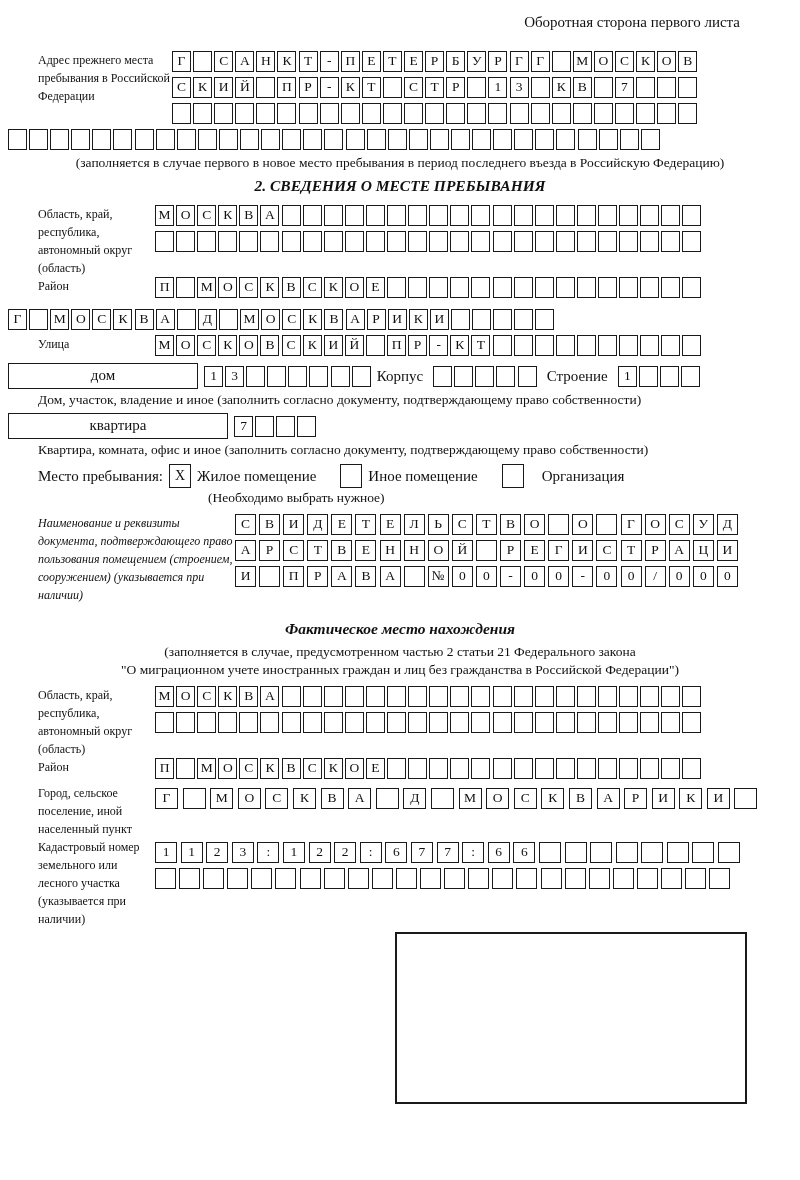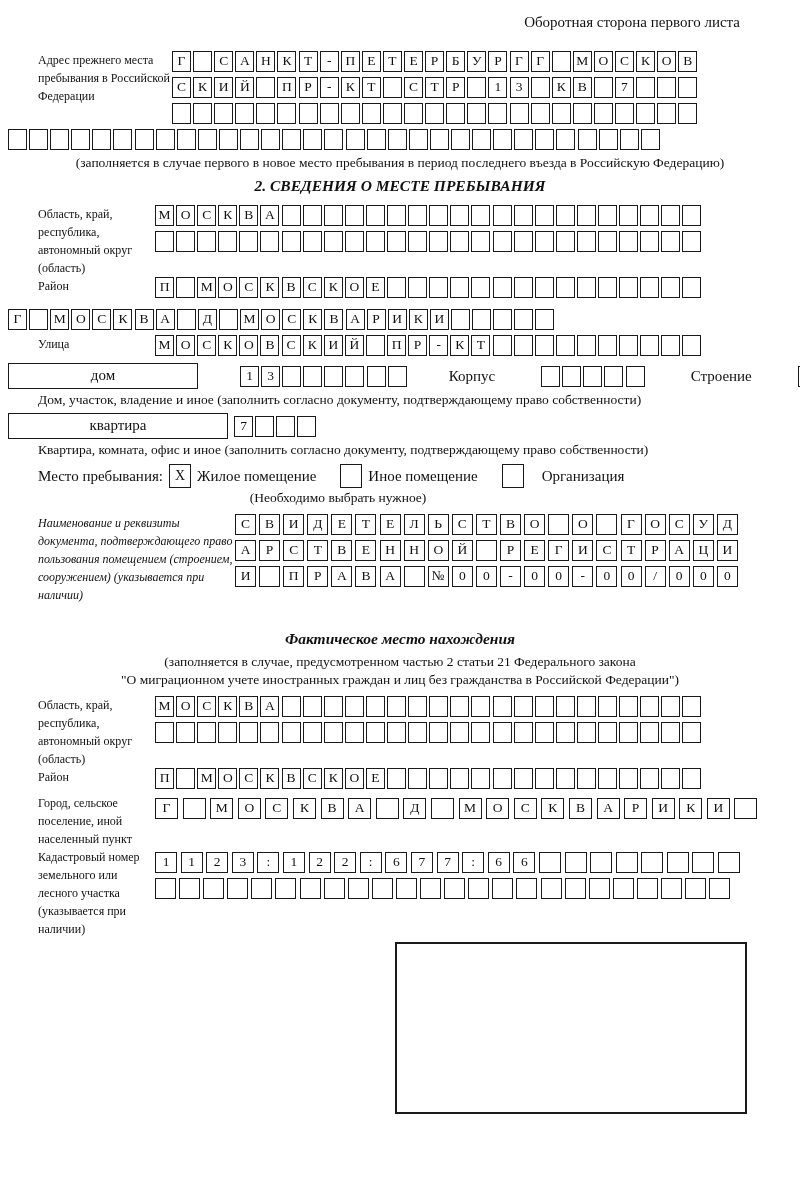--- a/index.html
+++ b/index.html
@@ -41,21 +41,21 @@
 
   .chk {
     flex: none; width: 22px; height: 24px; border: 1.5px solid #1a1a1a;
     text-align: center; font-size: 14px; line-height: 21px; margin: 0 6px;
   }
   .stay-row { display: flex; align-items: center; padding-left: 30px; font-size: 15px; margin-top: 6px; }
   .stay-row .opt-label { margin-right: 18px; }
 
   .stamp-rect { border: 2px solid #1a1a1a; width: 352px; height: 172px; margin-left: 387px; margin-top: 4px; }
 
-  .mt2 { margin-top: 2px; gap: 36px; }
+  .mt2 { margin-top: 2px; }
 </style>
 </head>
 <body>
 
 <div class="hdr-note">Оборотная сторона первого листа</div>
 
 <div class="frow">
   <div class="lbl lbl-a">Адрес прежнего места пребывания в Российской Федерации</div>
   <div class="grids">
     <div class="cells-row">
@@ -384,21 +384,21 @@
 
 <div class="stay-row">
   <span>Место пребывания:</span>
   <span class="chk">X</span>
   <span class="opt-label">Жилое помещение</span>
   <span class="chk"></span>
   <span class="opt-label">Иное помещение</span>
   <span class="chk" style="margin-right:18px;"></span>
   <span class="opt-label">Организация</span>
 </div>
-<div class="note" style="margin:2px 0 8px 200px; width:260px; text-align:center;">(Необходимо выбрать нужное)</div>
+<div class="note" style="margin:2px 0 8px 200px; width:260px; text-align:left;">(Необходимо выбрать нужное)</div>
 
 <div class="frow">
   <div class="lbl lbl-doc">Наименование и реквизиты документа, подтверждающего право пользования помещением (строением, сооружением) (указывается при наличии)</div>
   <div class="grids pitch-25">
     <div class="cells-row">
         <span class="cell">С</span>
         <span class="cell">В</span>
         <span class="cell">И</span>
         <span class="cell">Д</span>
         <span class="cell">Е</span>
@@ -461,21 +461,21 @@
         <span class="cell">0</span>
         <span class="cell">0</span>
         <span class="cell">/</span>
         <span class="cell">0</span>
         <span class="cell">0</span>
         <span class="cell">0</span>
       </div>
   </div>
 </div>
 
-<div class="sec-title" style="margin-top:26px; margin-bottom:6px;">Фактическое место нахождения</div>
+<div class="sec-title" style="margin-top:16px; margin-bottom:6px;">Фактическое место нахождения</div>
 <div class="note note-center" style="margin-bottom:0;">(заполняется в случае, предусмотренном частью 2 статьи 21 Федерального закона</div>
 <div class="note note-center" style="margin-bottom:8px;">"О миграционном учете иностранных граждан и лиц без гражданства в Российской Федерации")</div>
 
 <div class="frow">
   <div class="lbl lbl-b">Область, край, республика, автономный округ (область)</div>
   <div class="grids">
     <div class="cells-row">
         <span class="cell">М</span>
         <span class="cell">О</span>
         <span class="cell">С</span>

